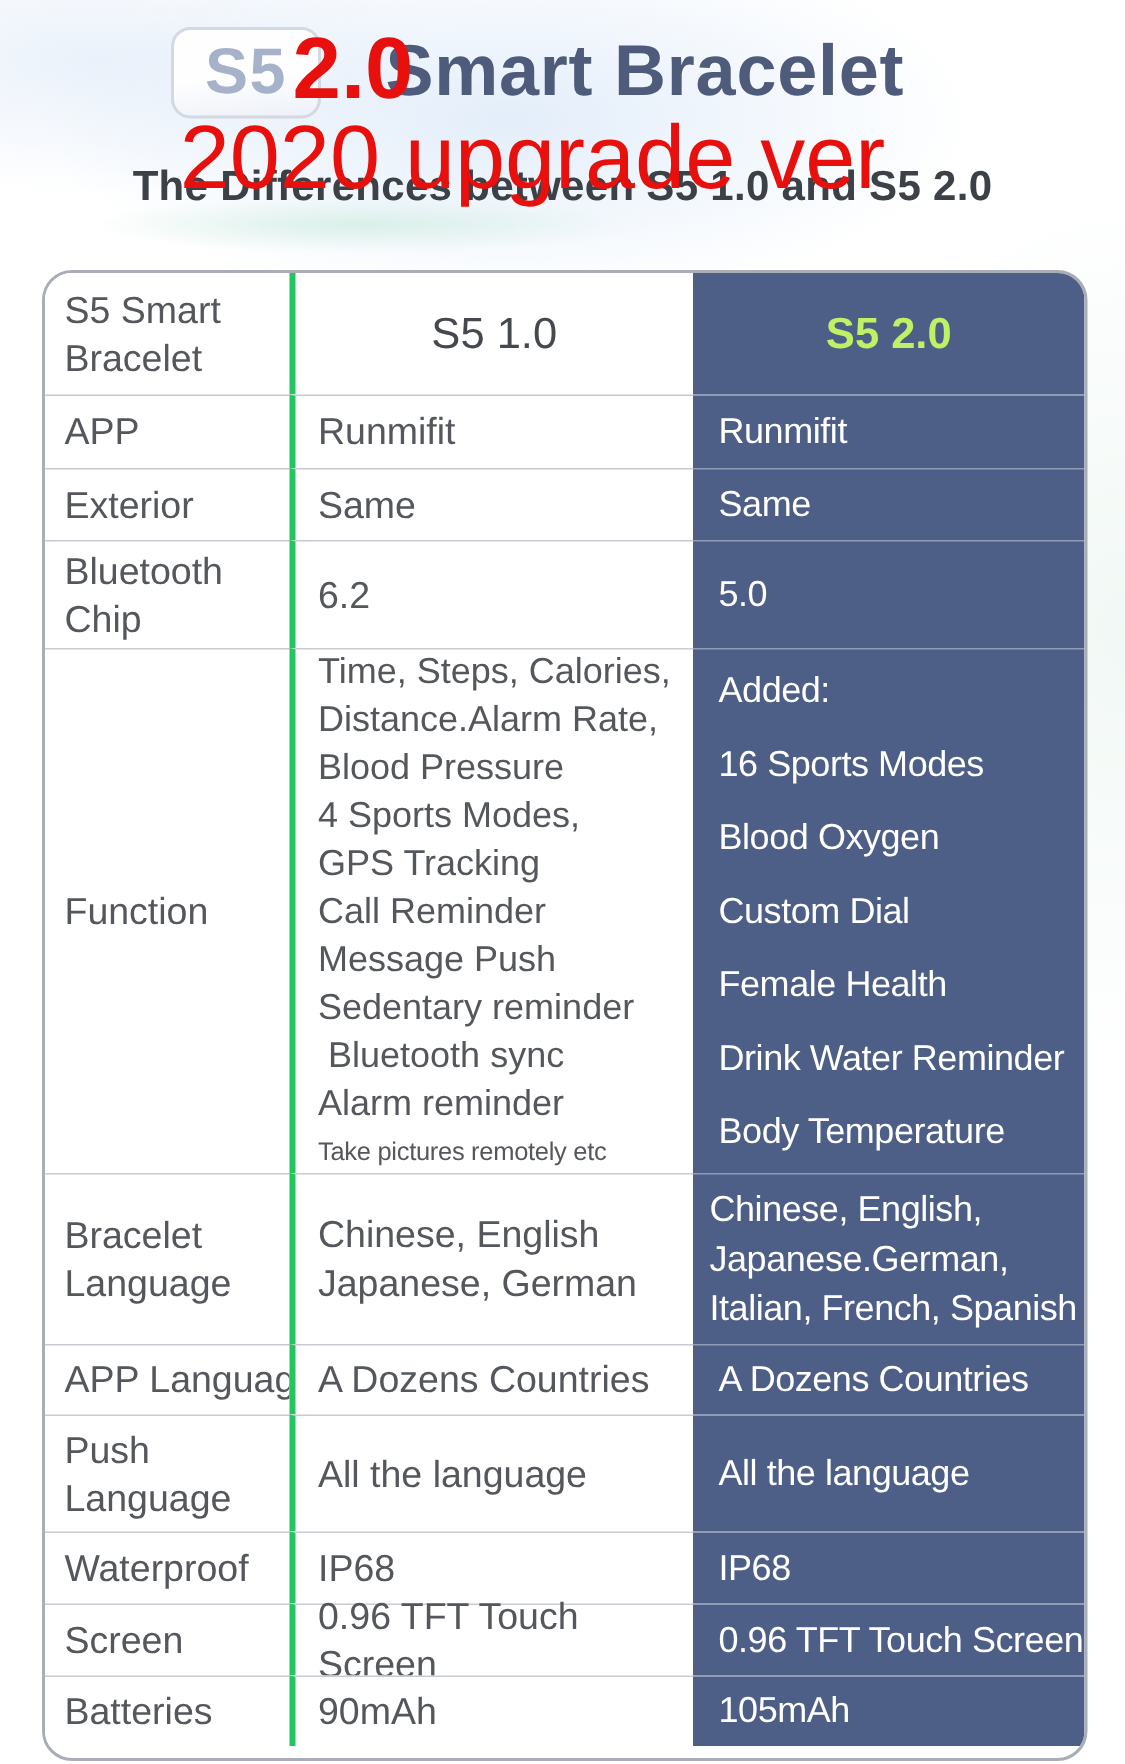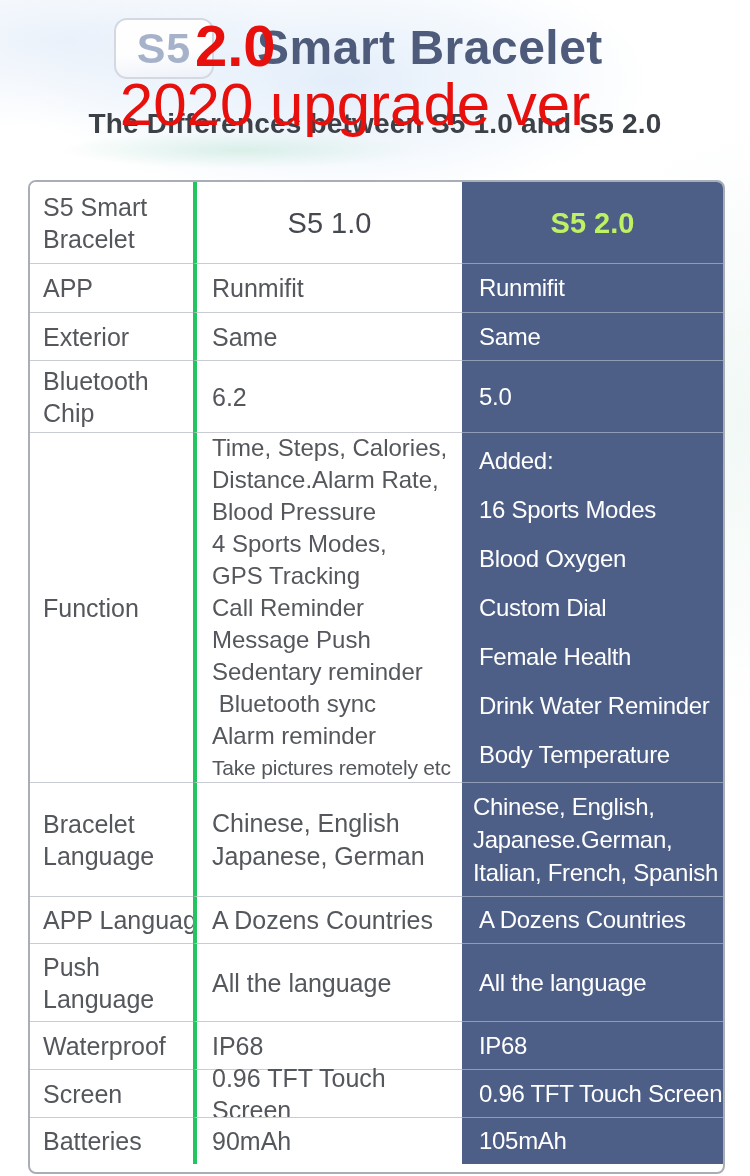--- a/index.html
+++ b/index.html
@@ -37,21 +37,21 @@
     color:#e8100c;font-size:60px;font-weight:400;z-index:3;
   }
   .tag{
     position:absolute;left:0;top:108px;width:750px;text-align:center;
     color:#3c4147;font-size:28px;font-weight:700;z-index:2;letter-spacing:0.2px;
   }
   
   .tbl{
     position:absolute;left:28px;top:180px;
     width:697px;height:994px;box-sizing:border-box;
-    border:2px solid #a9aeb6;border-radius:8px;
+    border:2px solid #a9aeb6;border-radius:20px;
     overflow:hidden;background:#fff;
     display:grid;
     grid-template-columns:163px 269px 261px;
     grid-template-rows:81px 49px 48px 72px 350px 114px 47px 78px 48px 48px 47px;
   }
   .cell{
     box-sizing:border-box;
     display:flex;flex-direction:column;justify-content:center;
     background:#fff;color:#54575c;
     font-size:25px;line-height:32px;
@@ -63,21 +63,21 @@
   .c1{padding-left:13px;white-space:pre;}
   .c2{padding-left:15px;border-left:4px solid #22c55e;}
   .c3{
     padding-left:17px;background:#4d5e87;color:#ffffff;
     border-top-color:rgba(255,255,255,0.38);
     font-size:24px;letter-spacing:-0.3px;font-weight:500;
   }
   .hc{align-items:center;justify-content:center;padding-left:0;font-size:29px;color:#45494f;}
   .c3.hc{color:#bef264;font-weight:700;letter-spacing:0;}
   .fn1{font-size:24px;line-height:32px;}
-  .fn1 div:last-child{font-size:21px;letter-spacing:-0.2px;}
+  .fn1 div:last-child{font-size:17px;letter-spacing:-0.2px;}
   .fn2{line-height:49px;}
   .lang2{line-height:33px;}
   .lang3{line-height:33px;padding-left:11px;}
 </style>
 </head>
 <body>
 
 <div class="page">
 
   <div class="badge">

